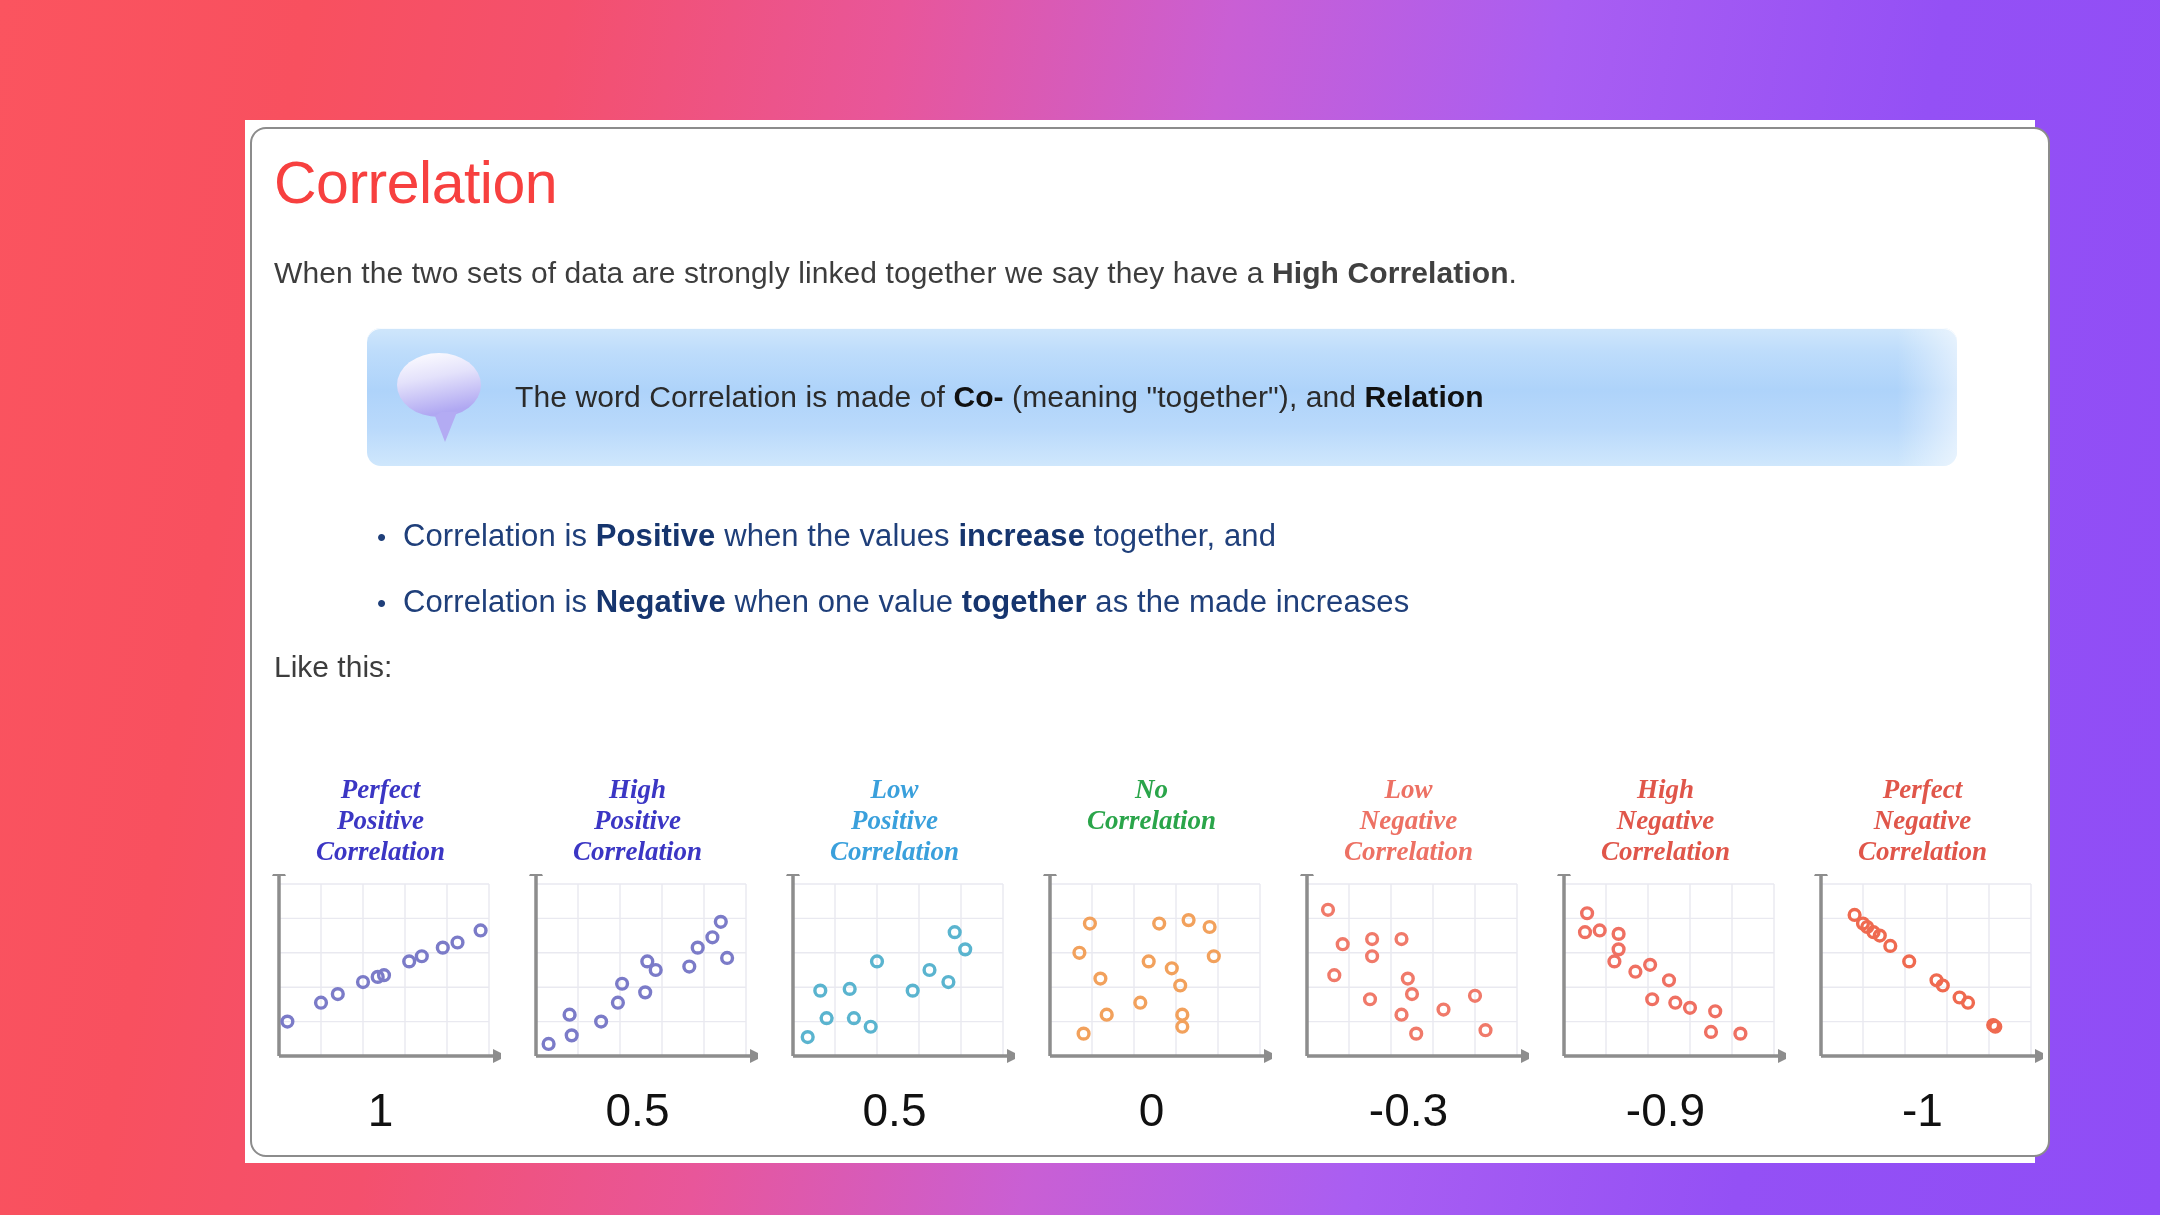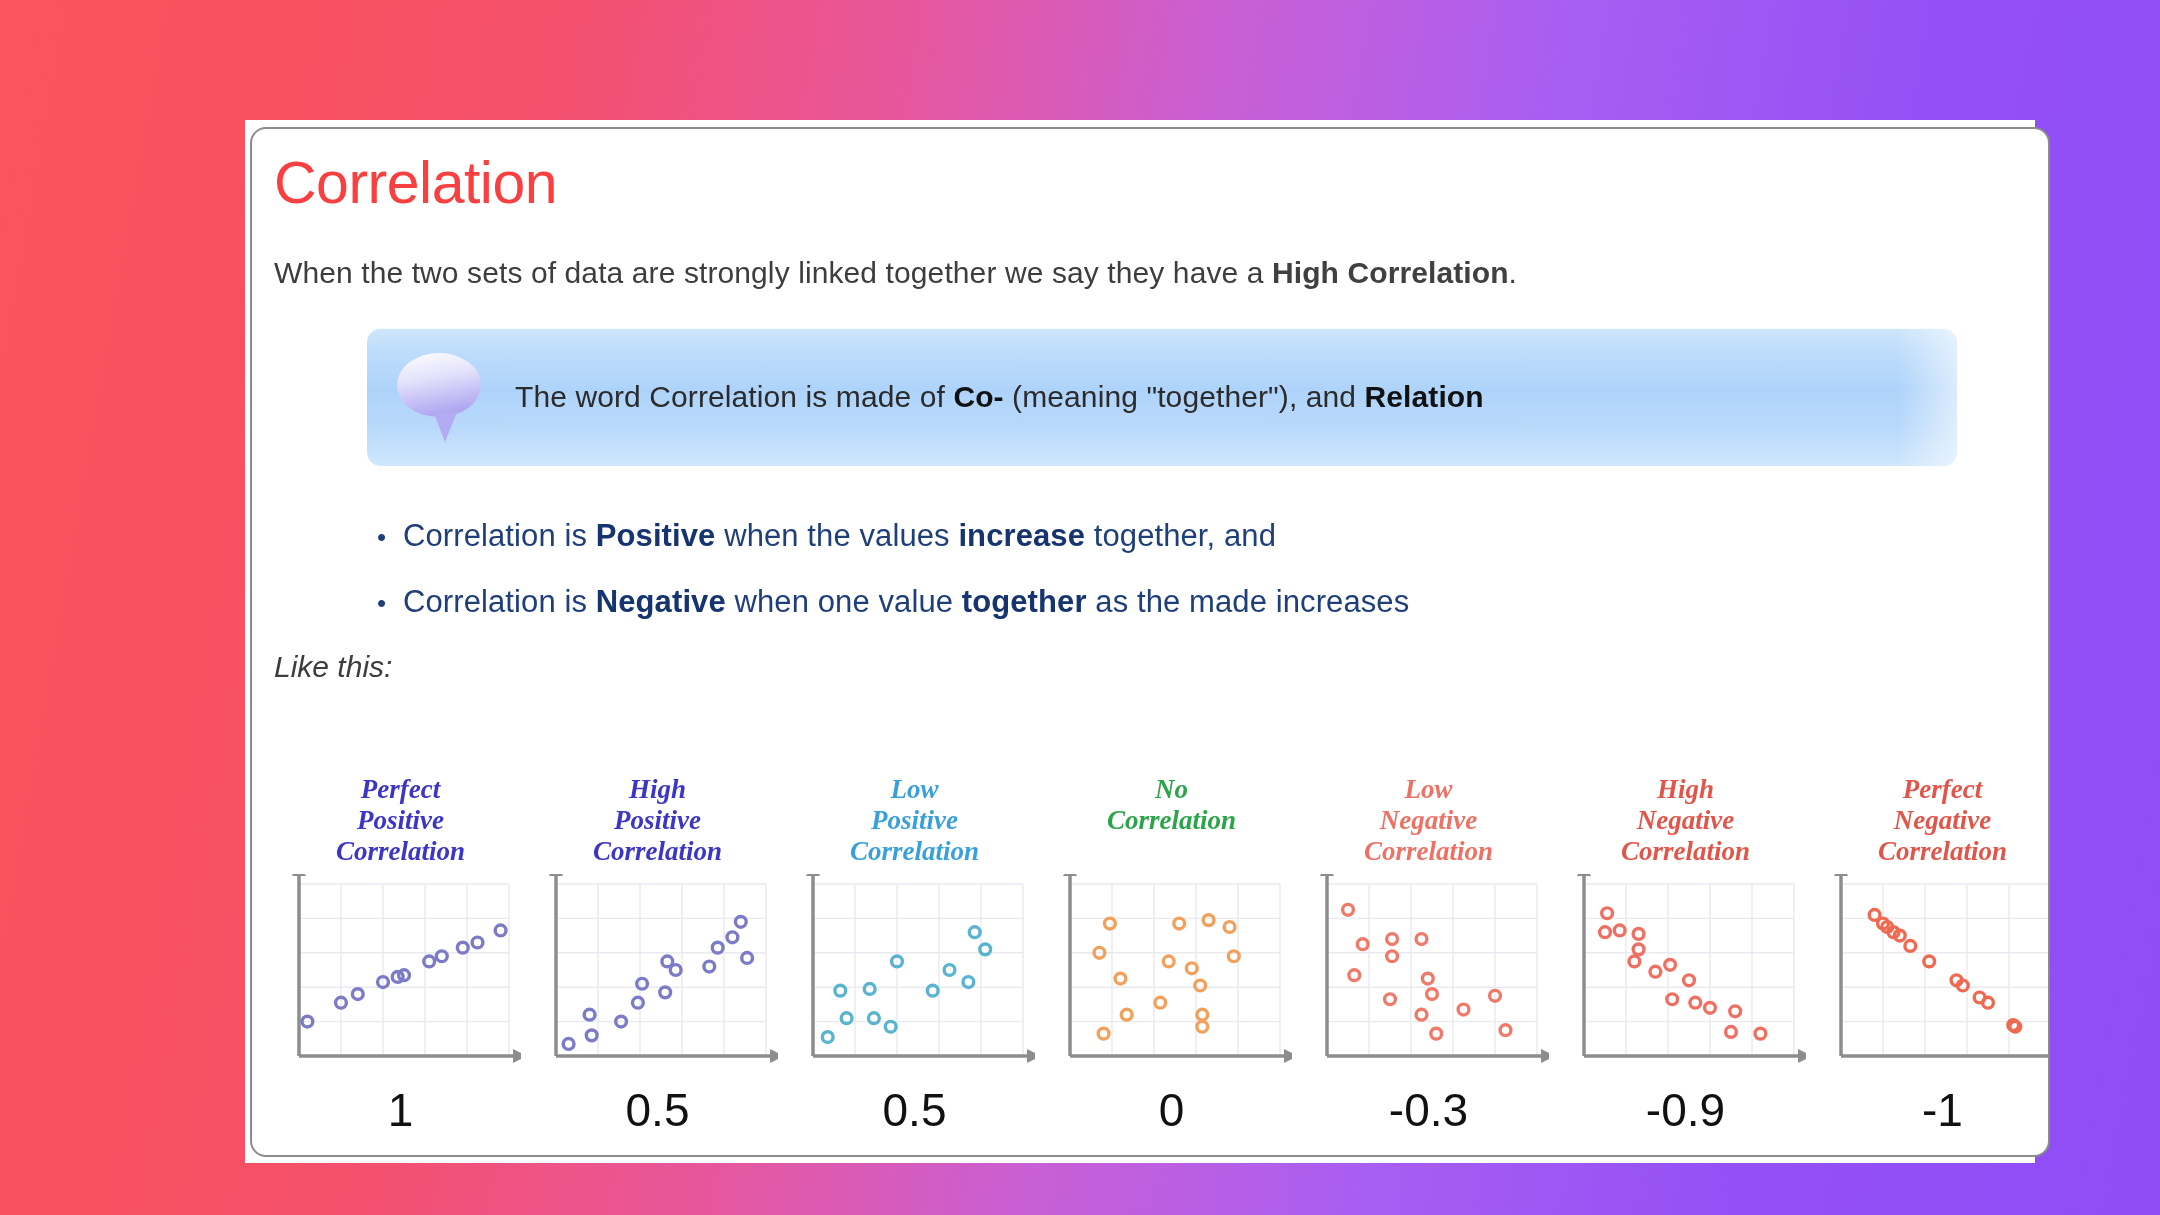--- a/index.html
+++ b/index.html
@@ -136,27 +136,26 @@
     font-size: 26px;
     line-height: 1;
   }
   .bullet-row b { font-weight: bold; color: #16356e; }
 
   .like-this {
     margin-left: 12px;
     margin-top: 14px;
     font-size: 30px;
     color: #3d3d3d;
-    font-style: italic;
   }
 
   
   .charts {
     position: absolute;
-    left: 20px;
+    left: 0;
     top: 645px;
     width: 1800px;
     display: flex;
   }
   .chart-cell {
     width: 257px;
     flex: 0 0 auto;
     display: flex;
     flex-direction: column;
     align-items: center;

